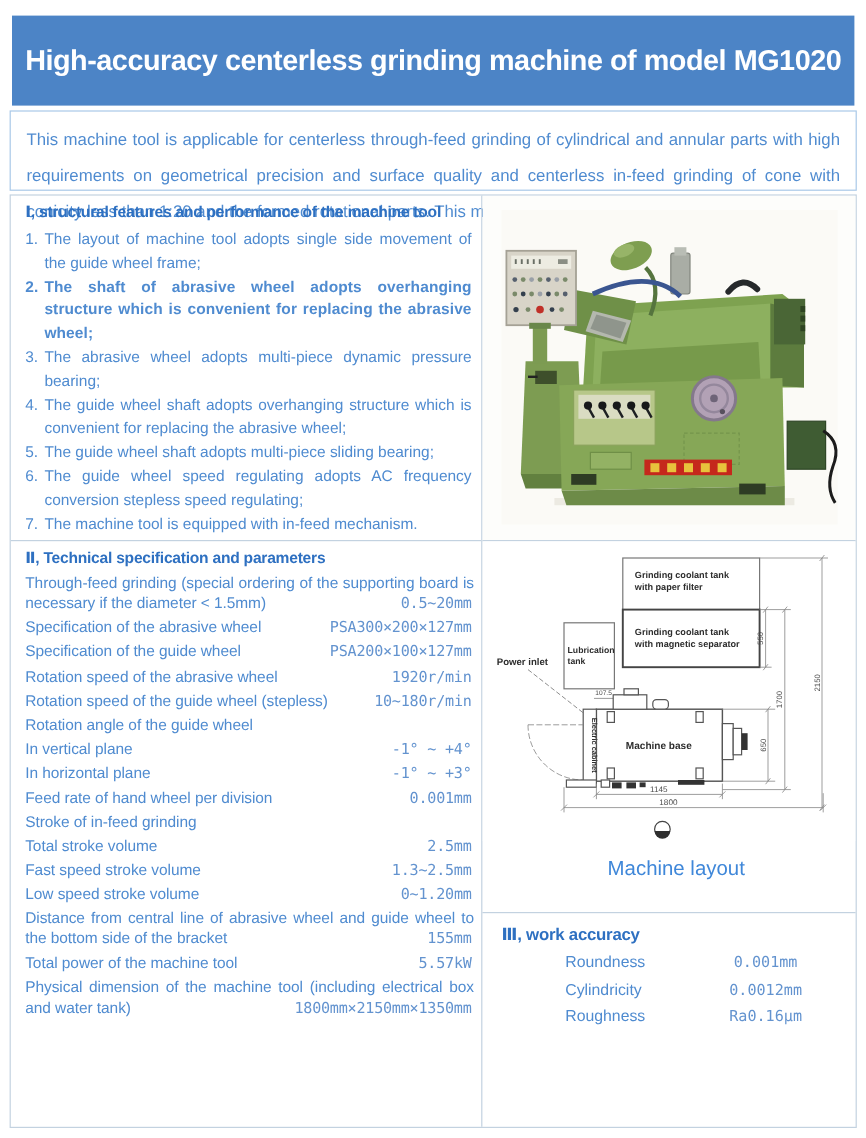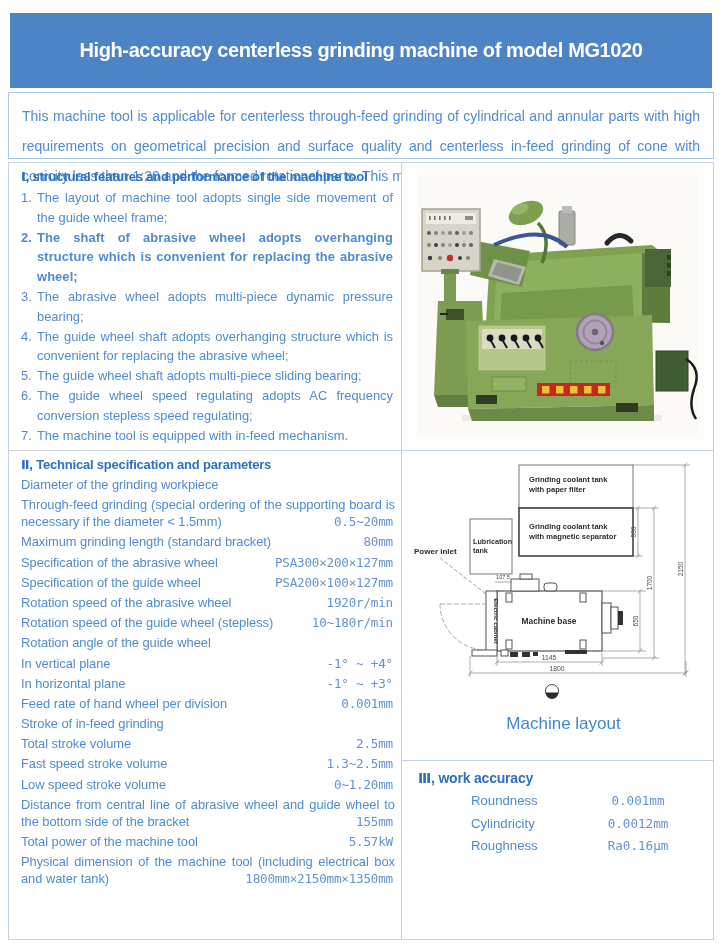--- a/index.html
+++ b/index.html
@@ -1,21 +1,21 @@
 <!DOCTYPE html>
 <html><head>
 <meta charset="utf-8">
 <style>
   html,body{margin:0;padding:0;background:#fff;}
   .page{position:relative;width:722px;height:948px;background:#fff;overflow:hidden;
         font-family:"Liberation Sans","DejaVu Sans",sans-serif;}
   
   .banner{position:absolute;left:10px;top:13px;width:702px;height:75px;background:#4c84c6;
           display:flex;align-items:center;justify-content:center;}
-  .banner h1{margin:0;color:#fff;font-size:20px;font-weight:bold;letter-spacing:-0.4px;white-space:nowrap;}
+  .banner h1{margin:0;color:#fff;font-size:24px;font-weight:bold;letter-spacing:-0.4px;white-space:nowrap;}
   
   .intro{position:absolute;left:8px;top:92px;width:706px;height:67px;border:1px solid #a9c8e8;
          box-sizing:border-box;padding:8px 13px 0 13px;}
   .intro p{margin:0;color:#4f8bd0;font-size:14px;line-height:30px;text-align:justify;}
   
   .grid{position:absolute;left:8px;top:162px;width:706px;height:778px;border:1px solid #c3d2e0;
         box-sizing:border-box;display:flex;}
   .col-left{width:395px;border-right:1px solid #c3d2e0;box-sizing:border-box;display:flex;flex-direction:column;}
   .col-right{flex:1;display:flex;flex-direction:column;}
   .cell{box-sizing:border-box;overflow:hidden;}
@@ -77,23 +77,21 @@
           <li><span class="num">5.</span><span>The guide wheel shaft adopts multi-piece sliding bearing;</span></li>
           <li><span class="num">6.</span><span>The guide wheel speed regulating adopts AC frequency conversion stepless speed regulating;</span></li>
           <li><span class="num">7.</span><span>The machine tool is equipped with in-feed mechanism.</span></li>
           <li><span class="num">8.</span><span>The cooling system of the machine tool is equipped with magnetic separator and paper filter.</span></li>
         </ol>
       </section>
 
       <section class="cell sec2">
         <h2>Ⅱ, Technical specification and parameters</h2>
         <div>
-          <div class="spec-row"><span class="spec-label">Diameter of the grinding workpiece</span><span class="spec-value"></span></div>
           <div class="spec-row"><span class="spec-label">Through-feed grinding (special ordering of the supporting board is necessary if the diameter &lt; 1.5mm)</span><span class="spec-value">0.5~20mm</span></div>
-          <div class="spec-row"><span class="spec-label">Maximum grinding length (standard bracket)</span><span class="spec-value">80mm</span></div>
           <div class="spec-row"><span class="spec-label">Specification of the abrasive wheel</span><span class="spec-value">PSA300×200×127mm</span></div>
           <div class="spec-row"><span class="spec-label">Specification of the guide wheel</span><span class="spec-value">PSA200×100×127mm</span></div>
           <div class="spec-row"><span class="spec-label">Rotation speed of the abrasive wheel</span><span class="spec-value">1920r/min</span></div>
           <div class="spec-row"><span class="spec-label">Rotation speed of the guide wheel (stepless)</span><span class="spec-value">10~180r/min</span></div>
           <div class="spec-row"><span class="spec-label">Rotation angle of the guide wheel</span><span class="spec-value"></span></div>
           <div class="spec-row"><span class="spec-label">In vertical plane</span><span class="spec-value">-1° ~ +4°</span></div>
           <div class="spec-row"><span class="spec-label">In horizontal plane</span><span class="spec-value">-1° ~ +3°</span></div>
           <div class="spec-row"><span class="spec-label">Feed rate of hand wheel per division</span><span class="spec-value">0.001mm</span></div>
           <div class="spec-row"><span class="spec-label">Stroke of in-feed grinding</span><span class="spec-value"></span></div>
           <div class="spec-row"><span class="spec-label">Total stroke volume</span><span class="spec-value">2.5mm</span></div>

